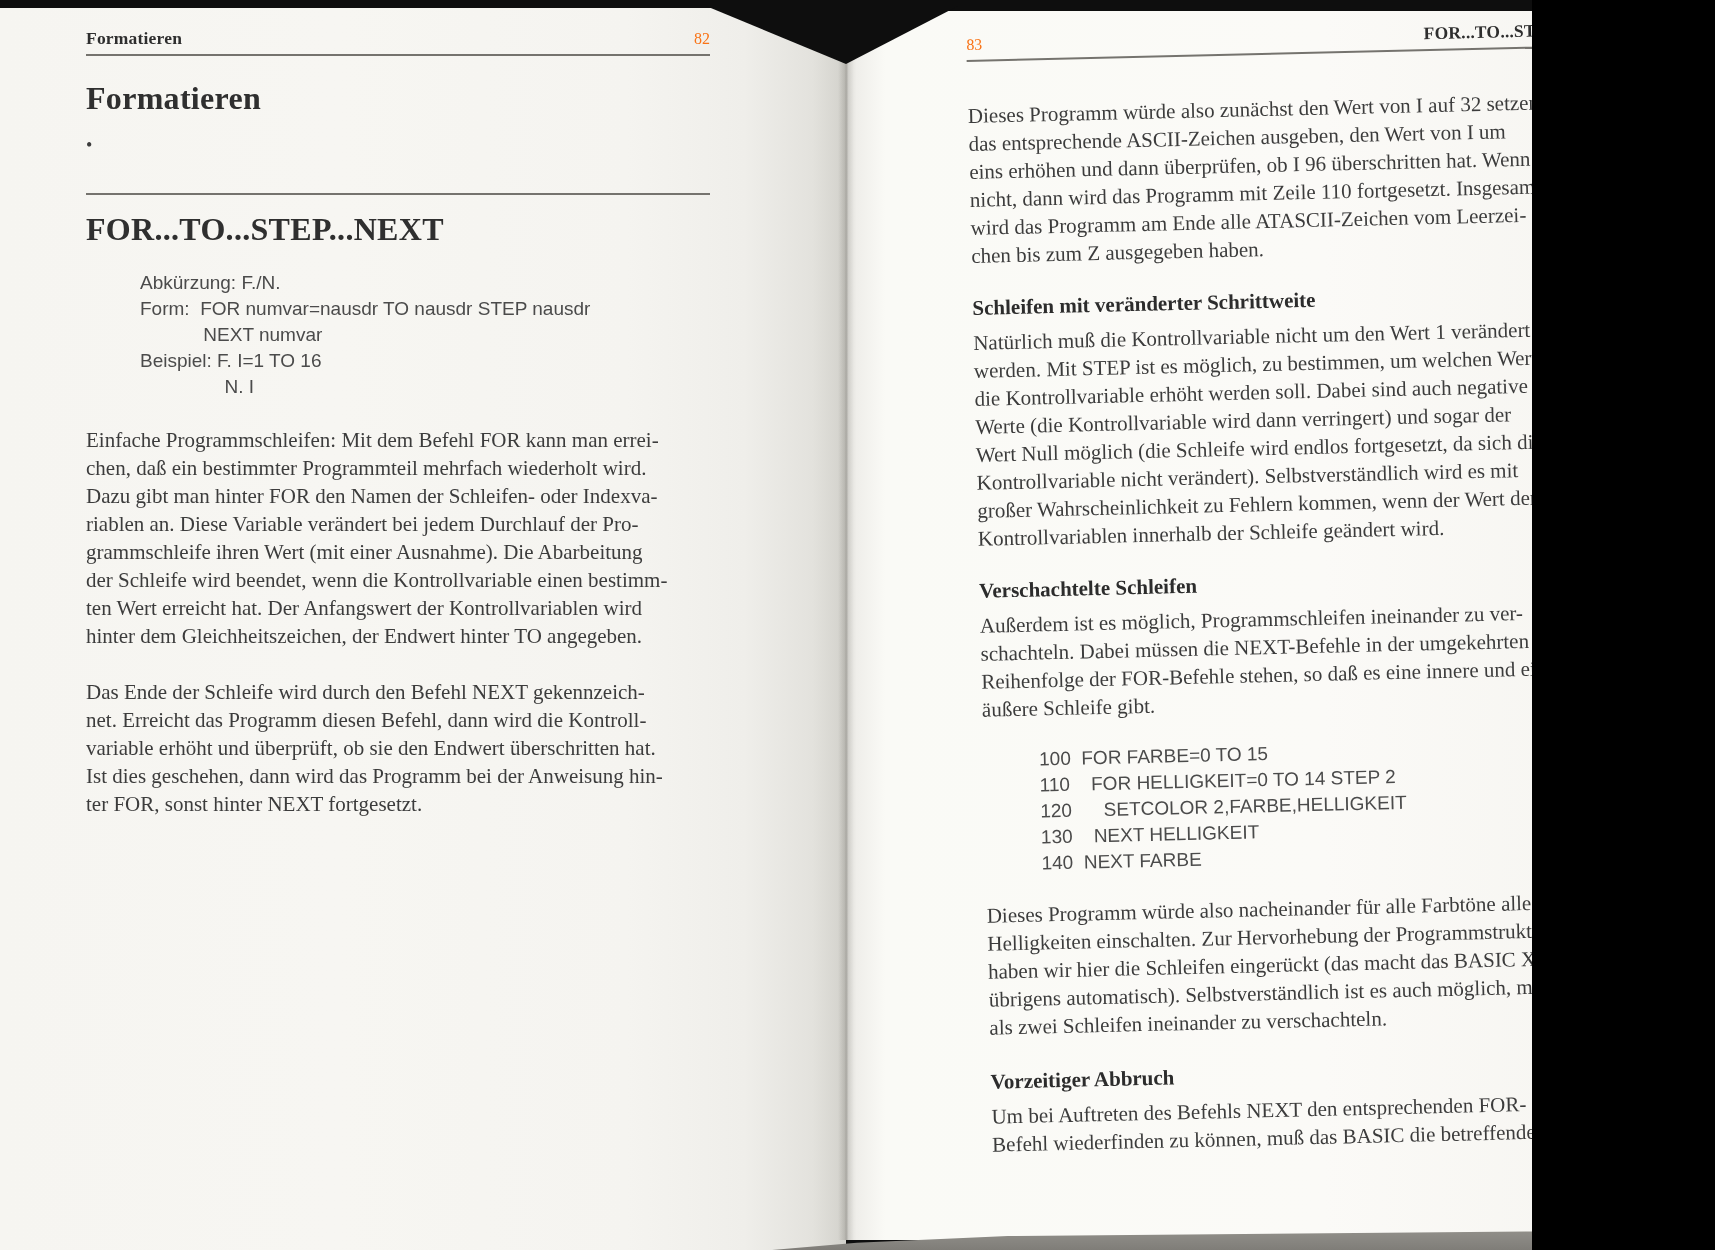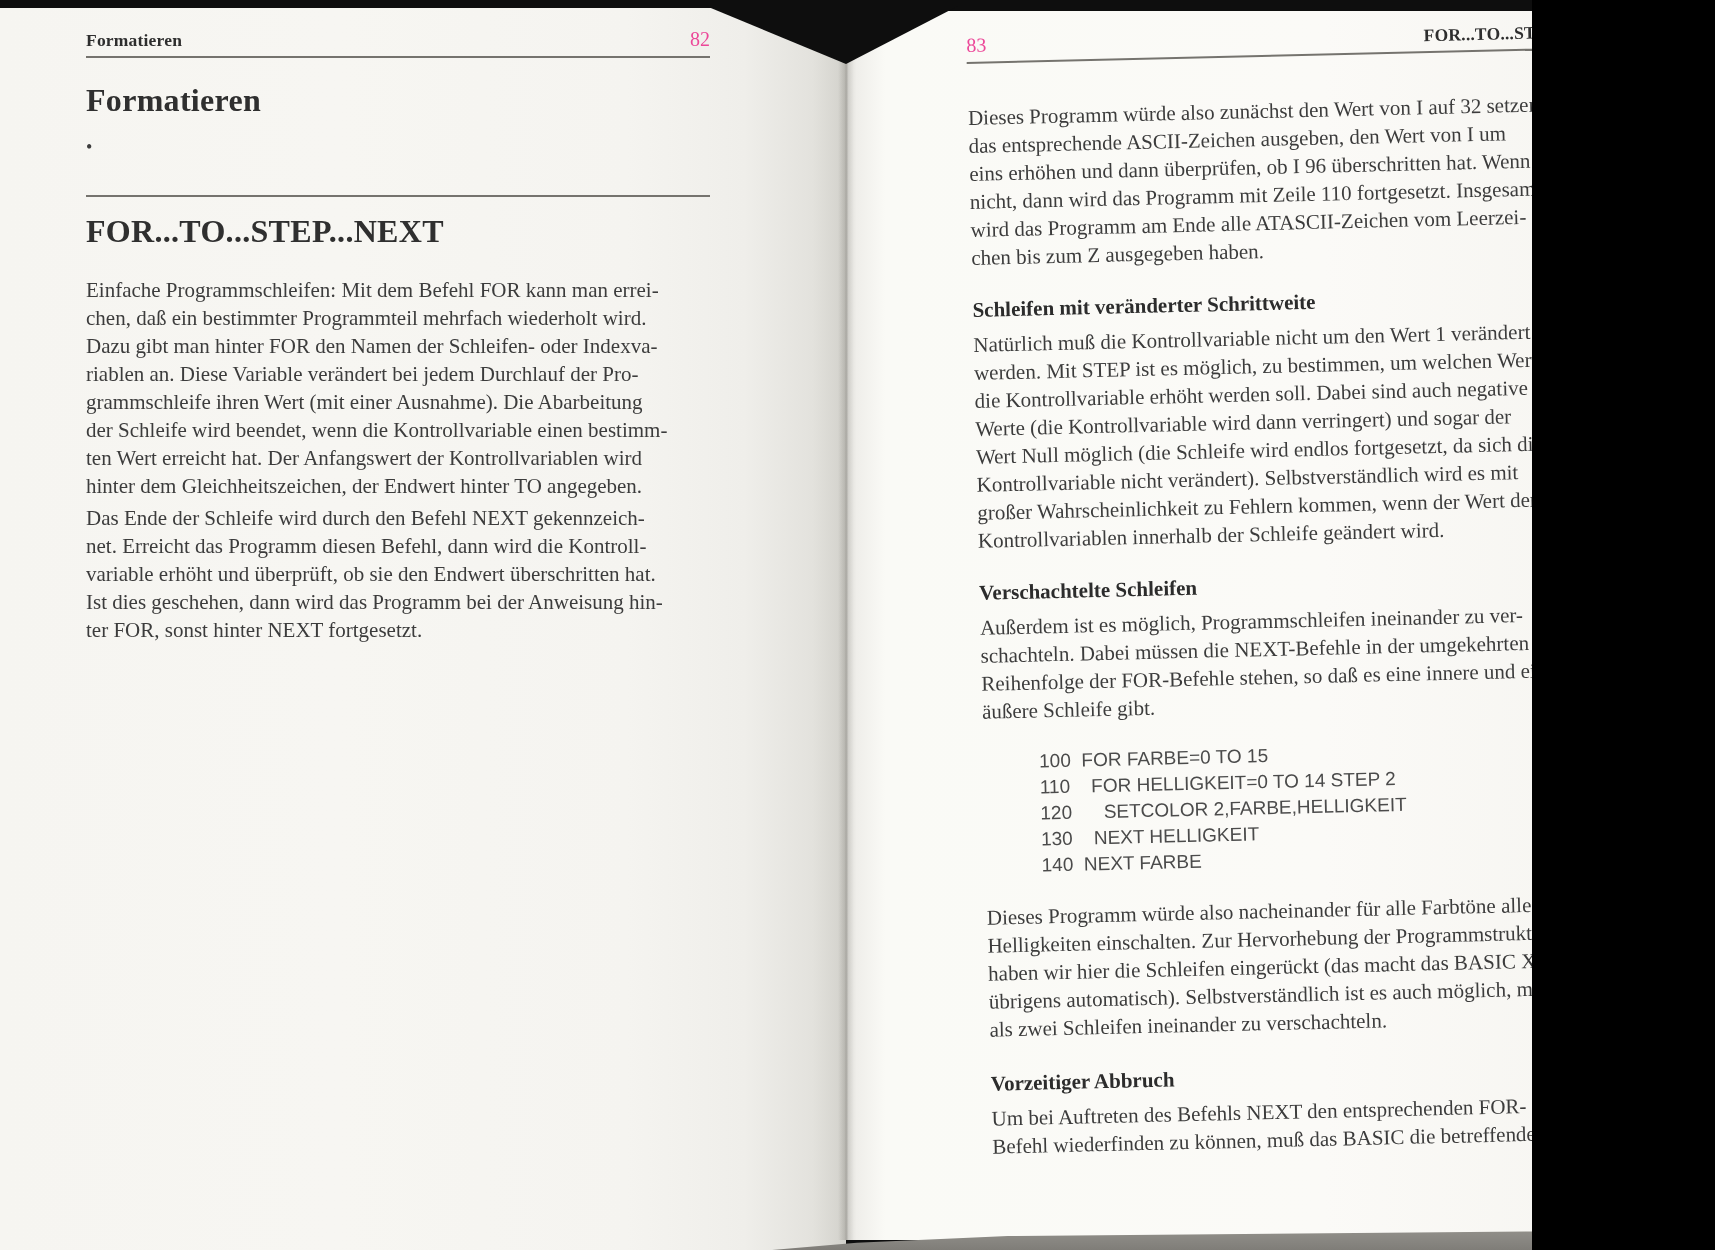--- a/index.html
+++ b/index.html
@@ -77,21 +77,21 @@
     transform: rotate(-1.35deg);
     transform-origin: 0 0;
   }
 
   .run-head {
     display: flex;
     justify-content: space-between;
     align-items: baseline;
   }
   .run-title { font-weight: bold; font-size: 17.5px; color: #2e2e2e; letter-spacing: 0.2px; }
-  .pageno { font-size: 20px; color: #ec4899; }
+  .pageno { font-size: 16px; color: #f97316; }
   .rule { height: 2px; background: #75736e; margin-top: 5px; }
 
   .big-title {
     font-weight: bold;
     font-size: 32px;
     color: #2f2f2f;
     letter-spacing: 0.3px;
   }
   .body {
     font-size: 21px;
@@ -117,21 +117,21 @@
 
   
   .lp-title        { margin-top: 24px; }
   .lp-intro        { margin-top: 18px; }
   .lp-bullet       { margin-top: 14px; }
   .lp-rule2        { margin-top: 34px; }
   .lp-title2       { margin-top: 16px; }
   .lp-syntax       { margin-top: 22px; margin-left: 54px; }
   .lp-para-loops   { margin-top: 26px; }
   .lp-para-inc     { margin-top: 12px; }
-  .lp-para-next    { margin-top: 4px; }
+  .lp-para-next    { margin-top: 28px; }
   .lp-code         { margin-top: 22px; margin-left: 38px; }
 
   
   .rp-para-program { margin-top: 40px; }
   .rp-head-step    { margin-top: 26px; }
   .rp-para-step    { margin-top: 8px; }
   .rp-head-nested  { margin-top: 26px; }
   .rp-para-nested  { margin-top: 8px; }
   .rp-code         { margin-top: 24px; margin-left: 56px; }
   .rp-para-colors  { margin-top: 24px; }
@@ -164,20 +164,25 @@
 
 
     <div class="bullet-row lp-bullet">
       <span class="bullet-glyph">•</span>
     </div>
 
     <div class="rule lp-rule2"></div>
 
     <div class="big-title lp-title2">FOR...TO...STEP...NEXT</div>
 
+    <pre class="codeblock lp-syntax">Abkürzung: F./N.
+Form:  FOR numvar=nausdr TO nausdr STEP nausdr
+            NEXT numvar
+Beispiel: F. I=1 TO 16
+                N. I</pre>
 
     <div class="body lp-para-loops">Einfache Programmschleifen: Mit dem Befehl FOR kann man errei-
 chen, daß ein bestimmter Programmteil mehrfach wiederholt wird.
 Dazu gibt man hinter FOR den Namen der Schleifen- oder Indexva-
 riablen an. Diese Variable verändert bei jedem Durchlauf der Pro-
 grammschleife ihren Wert (mit einer Ausnahme). Die Abarbeitung
 der Schleife wird beendet, wenn die Kontrollvariable einen bestimm-
 ten Wert erreicht hat. Der Anfangswert der Kontrollvariablen wird
 hinter dem Gleichheitszeichen, der Endwert hinter TO angegeben.</div>
 

